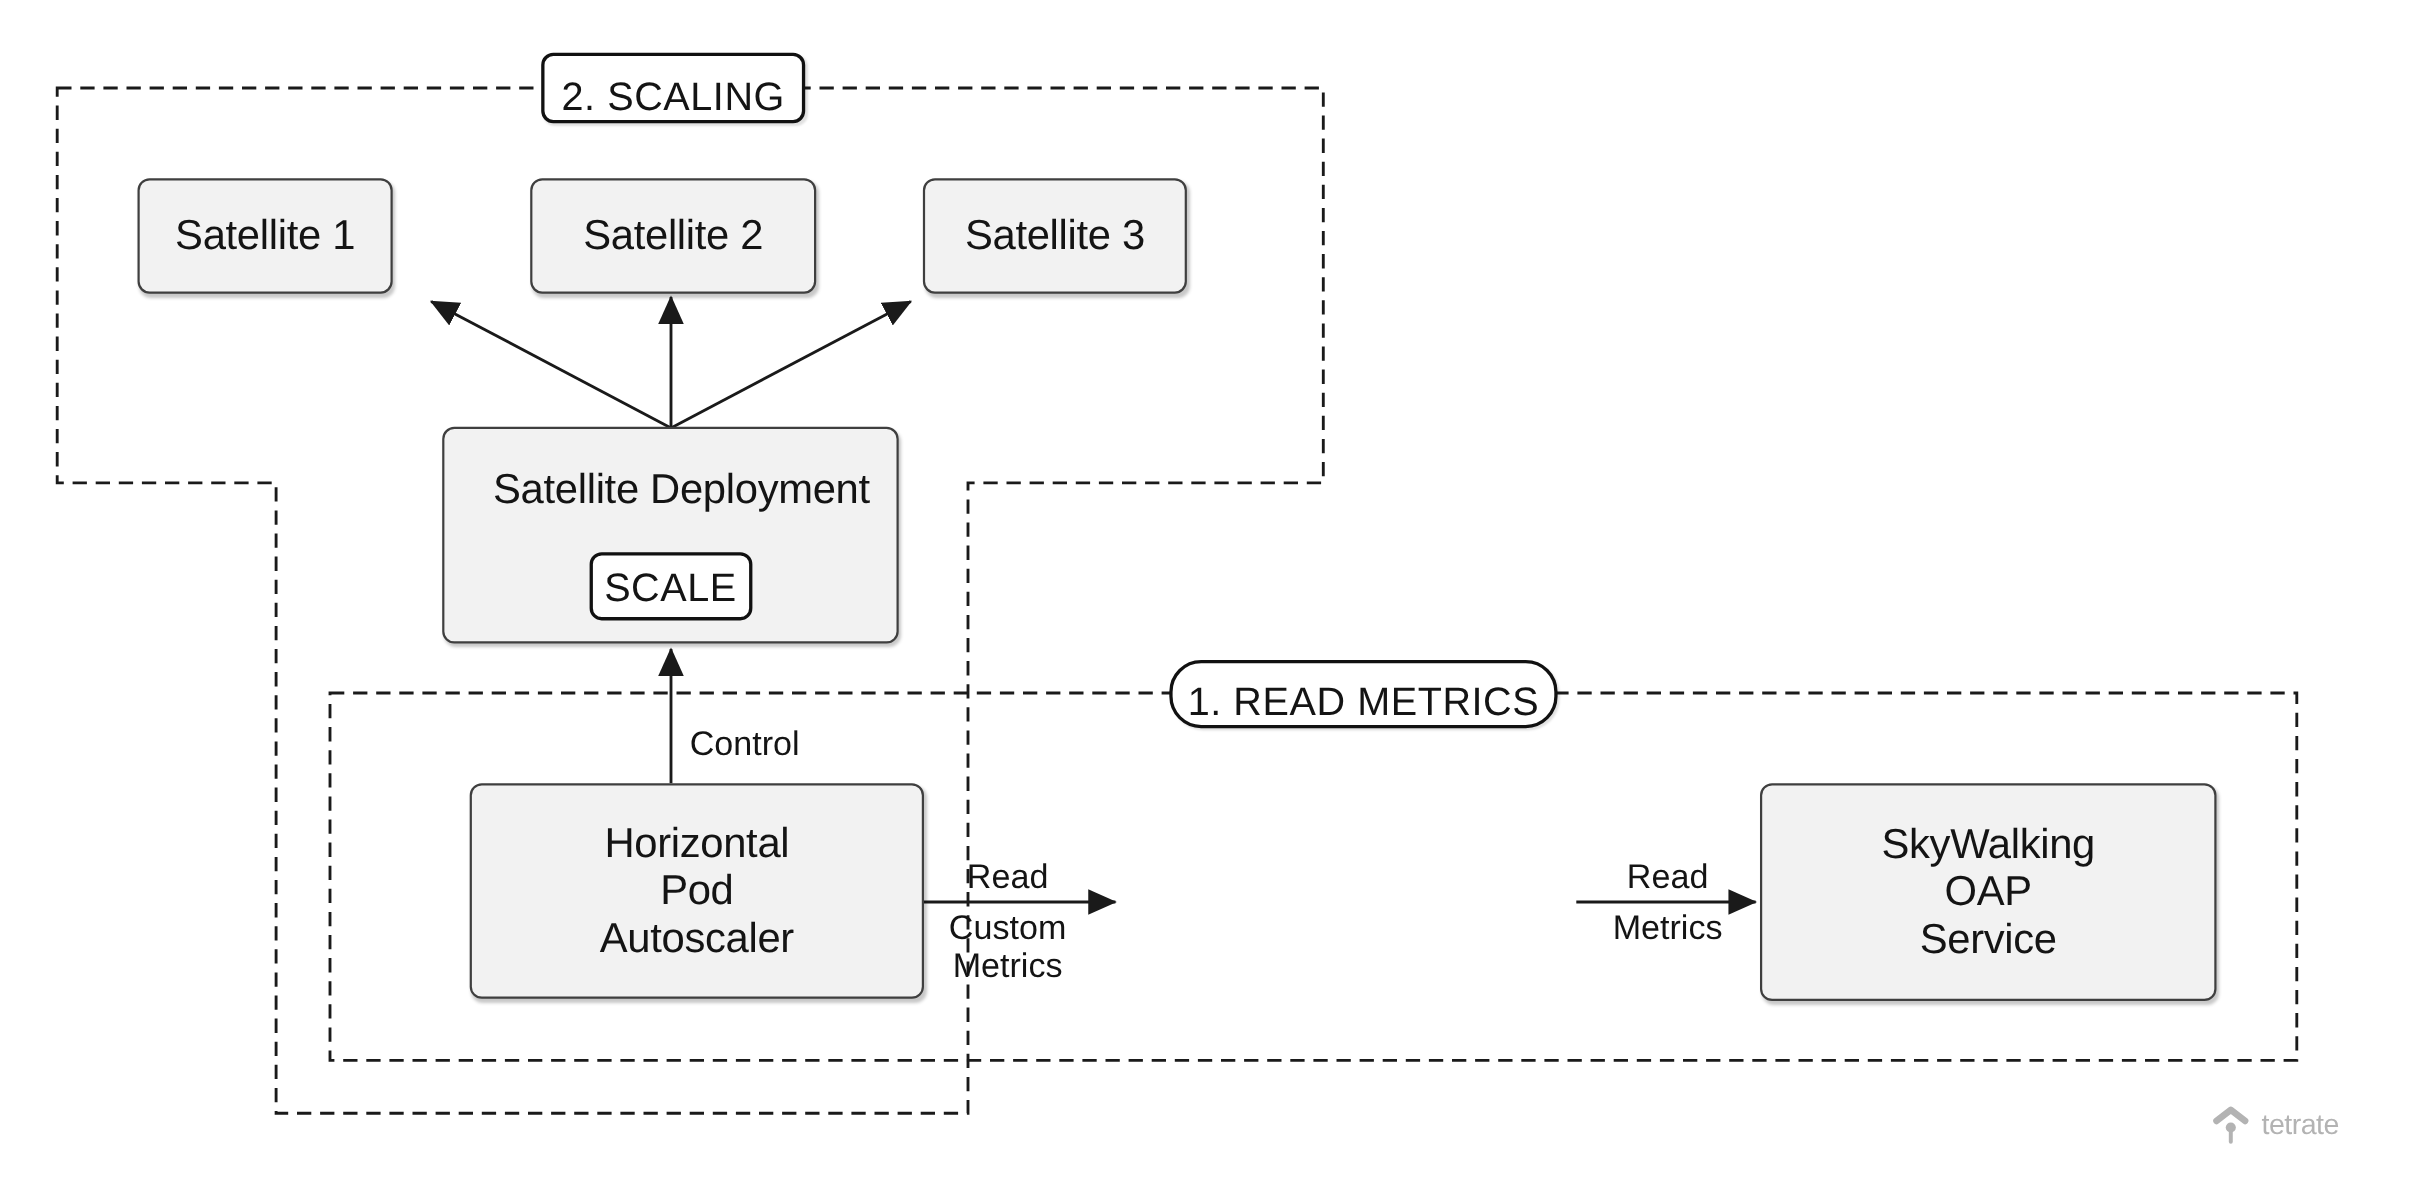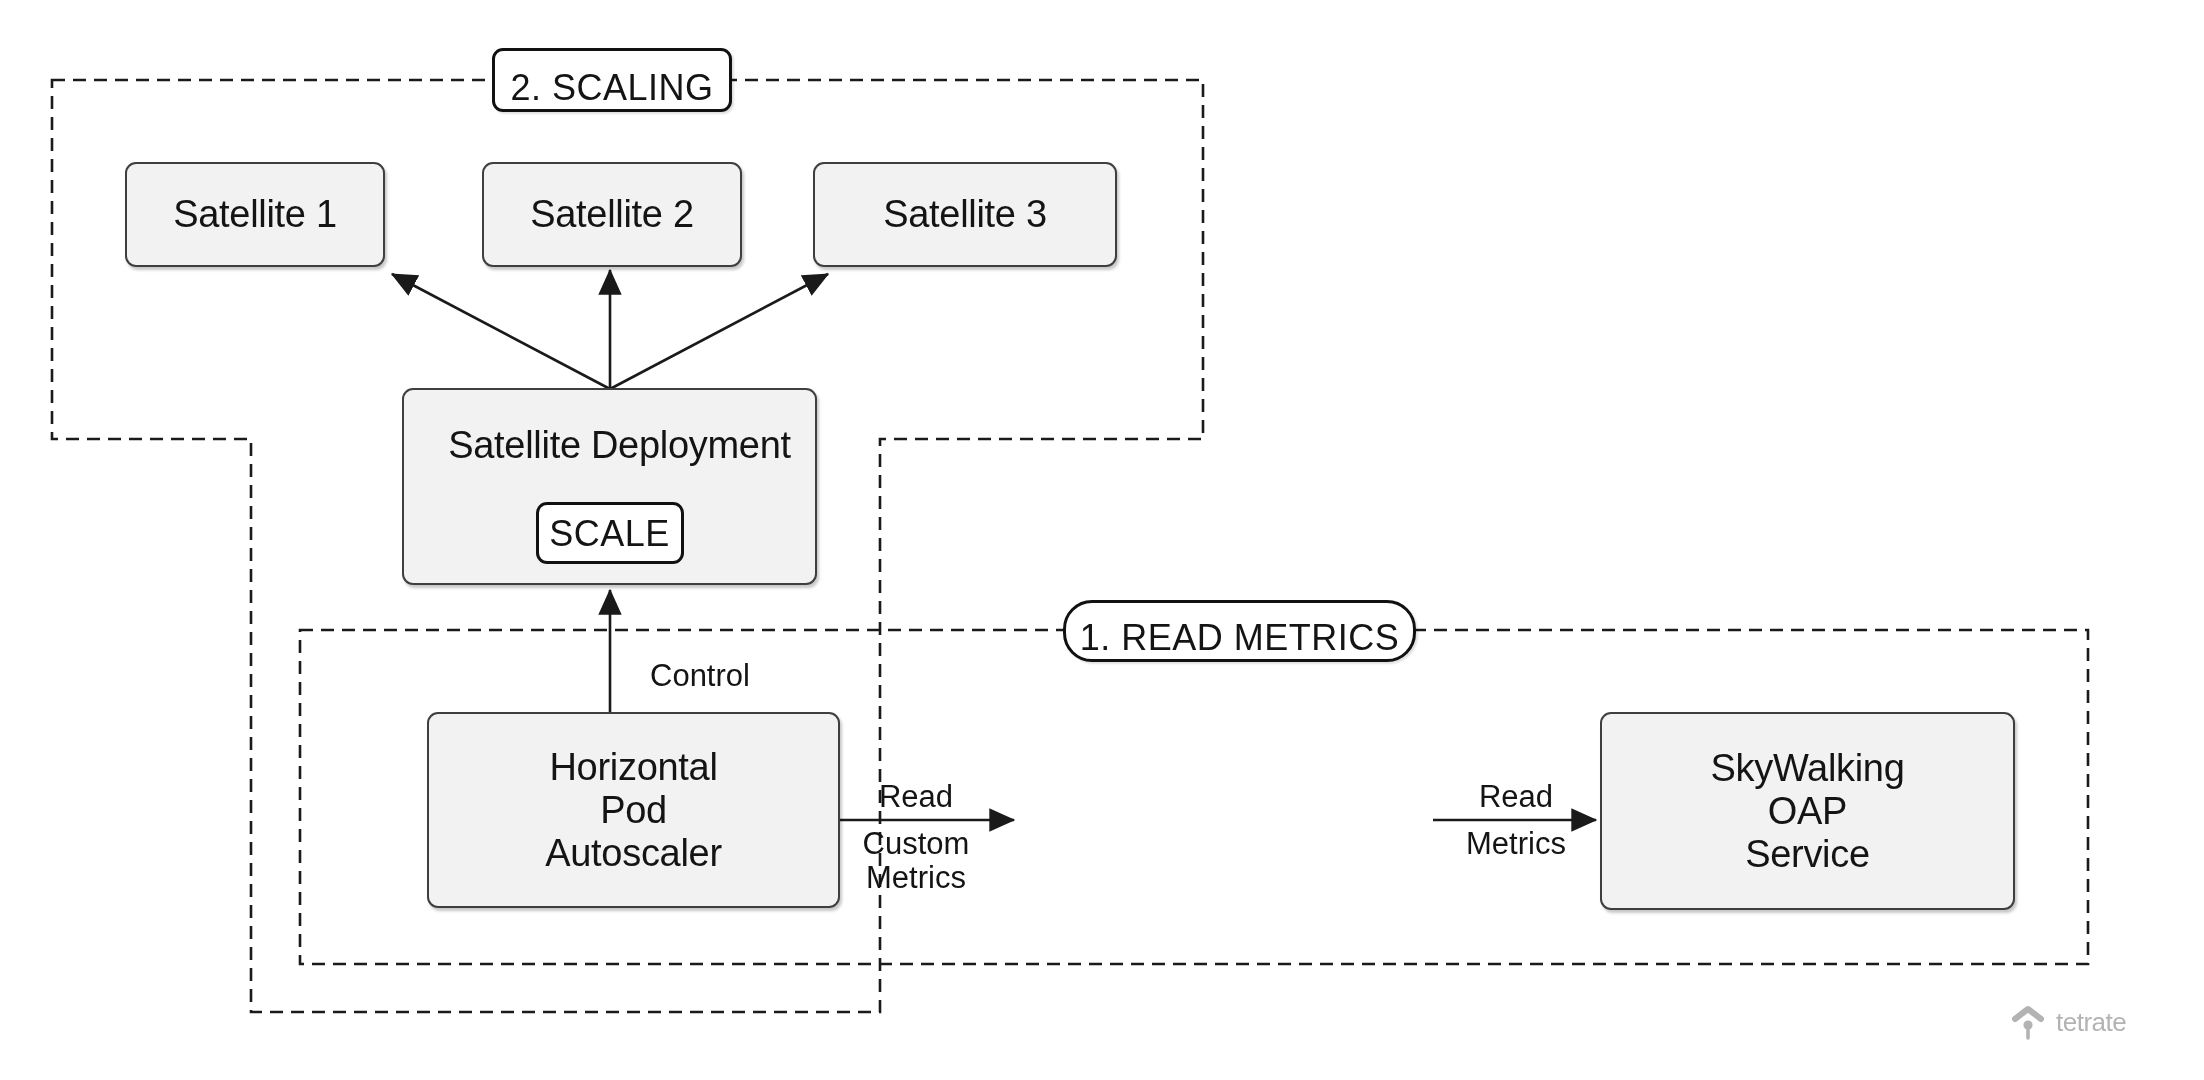--- a/index.html
+++ b/index.html
@@ -136,29 +136,29 @@
   </svg>
 
   <div class="section-pill" style="left:492px; top:48px; width:240px; height:64px;">
     <span>2. SCALING</span>
   </div>
 
   <div class="section-pill" style="left:1063px; top:600px; width:353px; height:62px;border-radius:29px;">
     <span>1. READ METRICS</span>
   </div>
 
-  <div class="node" style="left:125px; top:162px; width:260px; height:105px;">
+  <div class="node" style="left:125px; top:162px; width:232px; height:105px;">
     <span class="node-label">Satellite 1</span>
   </div>
 
   <div class="node" style="left:482px; top:162px; width:260px; height:105px;">
     <span class="node-label">Satellite 2</span>
   </div>
 
-  <div class="node" style="left:813px; top:162px; width:304px; height:105px;justify-content:center;">
+  <div class="node" style="left:839px; top:162px; width:240px; height:105px;justify-content:center;">
     <span class="node-label">Satellite 3</span>
   </div>
 
   <div class="node deployment" style="left:402px; top:388px; width:415px; height:197px;">
     <span class="node-label">Satellite Deployment</span>
     <div class="pill-button">
       <span>SCALE</span>
     </div>
   </div>
 
@@ -168,21 +168,21 @@
 Autoscaler</span>
   </div>
 
 
   <div class="node" style="left:1600px; top:712px; width:415px; height:198px;">
     <span class="node-label">SkyWalking
 OAP
 Service</span>
   </div>
 
-  <div class="edge-label left-align" style="left:650px; top:659px; width:160px;">Control</div>
+  <div class="edge-label left-align" style="left:627px; top:659px; width:160px;">Control</div>
 
   <div class="edge-label" style="left:826px; top:780px; width:180px;">Read</div>
   <div class="edge-label" style="left:826px; top:827px; width:180px;">Custom
 Metrics</div>
 
   <div class="edge-label" style="left:1426px; top:780px; width:180px;">Read</div>
   <div class="edge-label" style="left:1426px; top:827px; width:180px;">Metrics</div>
 
   <div class="brand">
     <svg width="40" height="40" viewBox="0 0 40 40">

